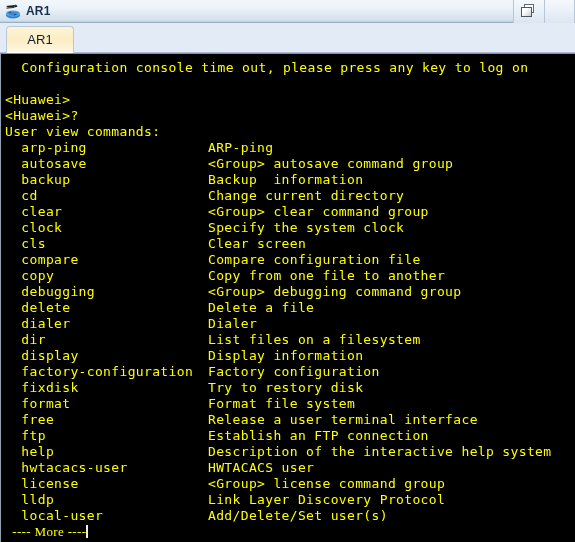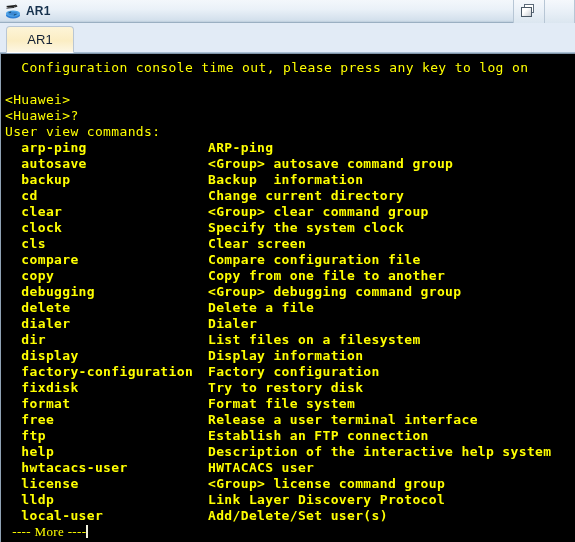--- a/index.html
+++ b/index.html
@@ -148,21 +148,20 @@
     height: 16px;
     white-space: pre;
     color: #ffff00;
   }
   .tline.blank { color: transparent; }
   .cmdrow {
     height: 16px;
     display: block;
     white-space: pre;
     color: #ffff00;
-    font-weight: bold;
   }
   .cmd-name { display: inline-block; width: 203px; vertical-align: top; }
   .cmd-desc { display: inline-block; vertical-align: top; }
   .more-line {
     height: 16px;
     white-space: pre;
     color: #ffff00;
     position: relative;
     display: block;
     font-family: Liberation Serif, serif;

